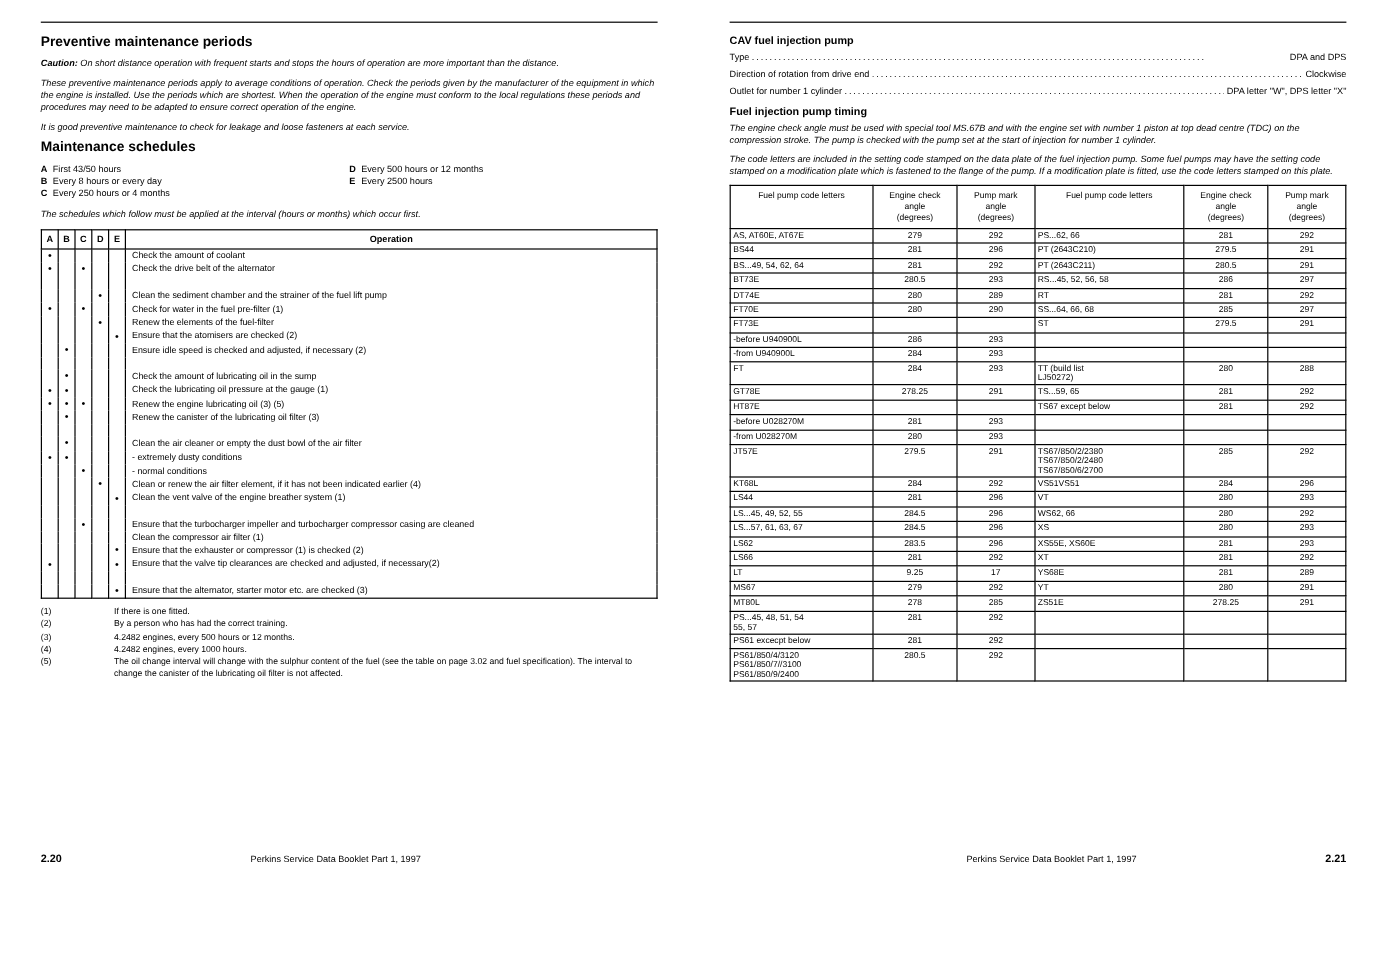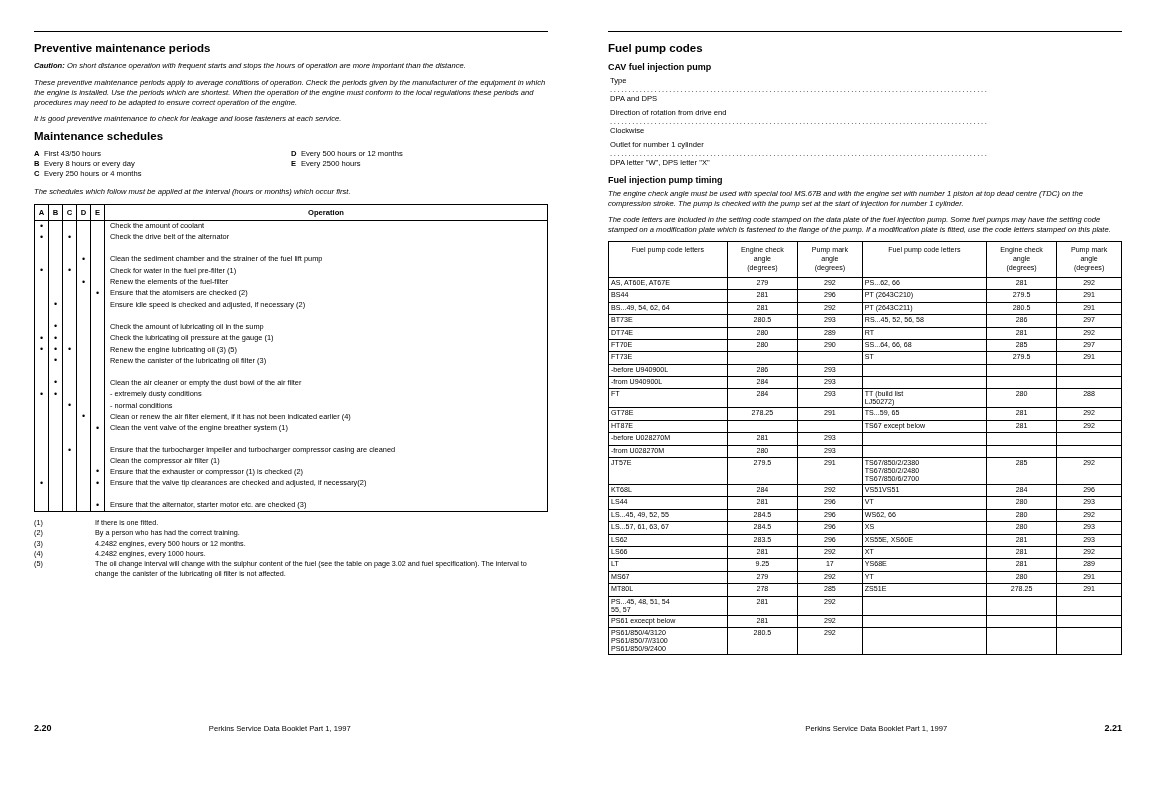--- a/index.html
+++ b/index.html
@@ -1,17 +1,17 @@
 <!DOCTYPE html>
 <html><head>
 <meta charset="utf-8">
 <style>
   html,body{margin:0;padding:0;background:#fff;}
   body{width:1156px;height:810px;font-family:"Liberation Sans",sans-serif;color:#000;position:relative;overflow:hidden;}
-  .page{position:absolute;top:17px;width:578px;height:730px;box-sizing:border-box;}
+  .page{position:absolute;top:4px;width:578px;height:730px;box-sizing:border-box;}
   .left{left:0;padding:14px 30px 0 34px;}
   .right{left:578px;padding:14px 34px 0 30px;}
   .rule{border-top:1.6px solid #000;margin:0 0 10px 0;}
   h2{font-size:11.5px;margin:0 0 7px 0;font-weight:bold;}
   h3{font-size:9px;margin:8px 0 4px 0;font-weight:bold;}
   p{font-size:7.6px;line-height:1.33;margin:0 0 6px 0;text-align:left;font-style:italic;}
   .caution{font-style:italic;font-size:7.6px;line-height:1.33;margin:0 0 7px 0;}
   .caution b{font-style:italic;}
   .sched{display:flex;gap:0;font-size:7.6px;margin:2px 0 8px 0;}
   .sched .col{width:50%;}
@@ -31,21 +31,21 @@
   .notes{font-size:7.2px;line-height:1.3;margin-top:6px;}
   .notes div{margin-bottom:1px;display:flex;}
   .notes .n{width:17px;flex:none;}
   .notes .t{flex:1;margin-left:44px;}
   .foot{position:absolute;bottom:14px;font-size:7.6px;}
   .foot .pn{font-weight:bold;font-size:9px;}
   .left .foot{left:34px;right:30px;}
   .right .foot{left:30px;right:34px;}
   .foot .fl{display:flex;align-items:flex-end;justify-content:space-between;}
   
-  .lead{display:flex;align-items:baseline;font-size:7.6px;margin-bottom:5px;flex-direction:column;}
+  .lead{display:flex;align-items:baseline;font-size:7.6px;margin-bottom:5px;}
   .lead .lb{white-space:nowrap;}
   .lead .dots{flex:1;overflow:hidden;white-space:nowrap;margin:0 2px;letter-spacing:1.6px;}
   .lead .vl{white-space:nowrap;}
   
   .fp{width:100%;border:1px solid #000;font-size:7.1px;border-collapse:collapse;}
   .fp th,.fp td{border:1px solid #000;padding:1px 2px;vertical-align:top;}
   .fp thead th{text-align:center;font-weight:normal;line-height:1.25;padding:4px 12px;}
   .fp td.c{text-align:center;}
   .fp td{height:9.4px;}
 </style>
@@ -331,21 +331,20 @@
       <span class="pn">2.20</span>
       <span>Perkins Service Data Booklet Part 1, 1997</span>
       <span style="width:40px"></span>
     </div>
   </div>
 </div>
 
 <div class="page right">
   <div class="rule"></div>
 
-  <h2>Fuel pump codes</h2>
   <h3>CAV fuel injection pump</h3>
 
   <div class="lead">
     <span class="lb">Type</span>
     <span class="dots">......................................................................................................</span>
     <span class="vl">DPA and DPS</span>
   </div>
   <div class="lead">
     <span class="lb">Direction of rotation from drive end</span>
     <span class="dots">......................................................................................................</span>

